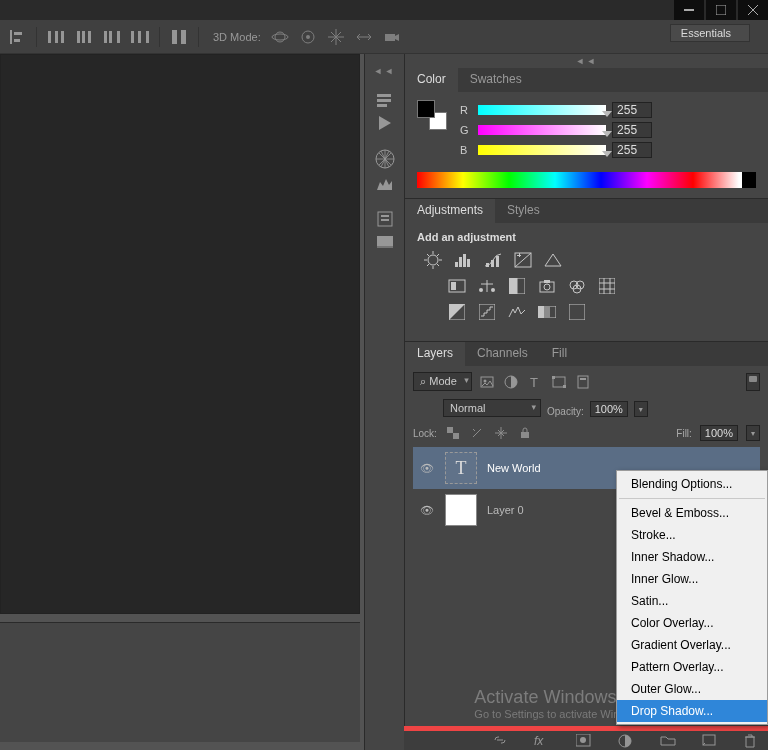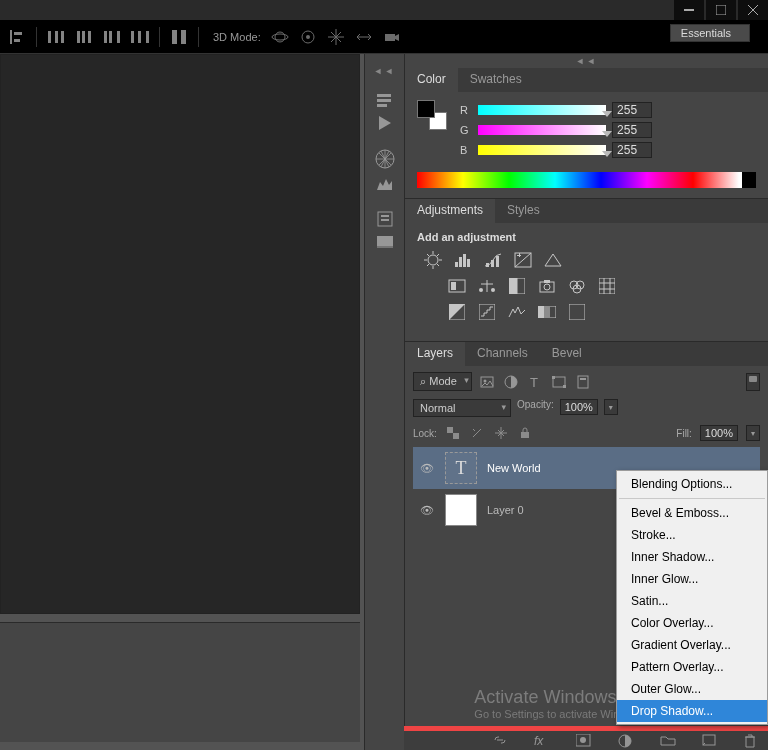--- a/index.html
+++ b/index.html
@@ -1,19 +1,19 @@
 <!DOCTYPE html>
 <html><head>
 <meta charset="utf-8">
 <style>
 * { margin: 0; padding: 0; box-sizing: border-box; font-family: "Segoe UI", Tahoma, sans-serif; }
 body { background: #535353; width: 768px; height: 750px; overflow: hidden; position: relative; color: #bbb; font-size: 11px; }
 .topbar { height: 20px; background: #2a2a2a; display: flex; justify-content: flex-end; }
 .win-btn { width: 30px; height: 20px; background: #0e0e0e; margin-left: 2px; display: flex; align-items: center; justify-content: center; }
-.toolbar { height: 34px; background: #000000; border-bottom: 1px solid #333; display: flex; align-items: center; padding: 0 8px; gap: 10px; position: relative; }
+.toolbar { height: 34px; background: #404040; border-bottom: 1px solid #333; display: flex; align-items: center; padding: 0 8px; gap: 10px; position: relative; }
 .tool-ico { width: 18px; height: 18px; opacity: .7; }
 .divider { width: 1px; height: 20px; background: #333; }
 .mode3d { color: #999; font-size: 11px; margin-left: 4px; }
 .essentials { position: absolute; right: 18px; top: 4px; background: #4a4a4a; border: 1px solid #333; padding: 2px 18px 2px 10px; color: #ddd; font-size: 11px; }
 .main { display: flex; height: calc(100% - 54px); }
 .canvas-area { flex: 1; display: flex; flex-direction: column; }
 .canvas { height: 560px; background: #262626; border: 1px solid #222; margin-right: 4px; }
 .repeat-handle { height: 6px; margin-top: 2px; position: relative; }
 .bottom-panel { height: 120px; background: #454545; border-top: 1px solid #2a2a2a; margin-right: 4px; }
 .vert-dock { width: 40px; background: #454545; display: flex; flex-direction: column; align-items: center; padding-top: 10px; gap: 10px; border-left: 1px solid #2a2a2a; }
@@ -43,21 +43,21 @@
 .adj-title { color: #ddd; font-weight: bold; font-size: 11px; margin-bottom: 8px; }
 .icon-row { display: flex; gap: 10px; margin-bottom: 8px; padding-left: 6px; }
 .icon-row .ic { width: 20px; height: 18px; display: flex; align-items: center; justify-content: center; opacity: .85; }
 .layers-body { padding: 6px 8px 8px; }
 .filter-row { display: flex; align-items: center; gap: 6px; margin-bottom: 8px; }
 .kind-dd { background: #3a3a3a; border: 1px solid #222; padding: 2px 14px 2px 6px; color: #ccc; font-size: 11px; position: relative; }
 .kind-dd::after { content: "▾"; position: absolute; right: 2px; font-size: 9px; color: #999; }
 .filter-ic { width: 18px; height: 16px; display: flex; align-items: center; justify-content: center; opacity: .7; }
 .toggle { width: 14px; height: 18px; background: #3a3a3a; border: 1px solid #222; margin-left: auto; position: relative; }
 .toggle::before { content:""; position:absolute; top:2px; left:2px; width:8px; height:6px; background:#888; border-radius:1px; }
-.row2 { display: flex; align-items: flex-start; gap: 6px; margin-bottom: 8px; }
+.row2 { display: flex; align-items: flex-end; gap: 6px; margin-bottom: 8px; margin-left: 30px; }
 .dd-wide { background: #3a3a3a; border: 1px solid #222; padding: 2px 6px; width: 98px; color: #ccc; font-size: 11px; position: relative; }
 .dd-wide::after { content:"▾"; position:absolute; right:4px; color:#999; font-size:9px; }
 .lbl { color: #aaa; font-size: 10px; }
 .pct-box { background: #3a3a3a; border: 1px solid #222; padding: 1px 4px; color: #ddd; font-size: 11px; }
 .caret-btn { width: 14px; height: 16px; background: #3a3a3a; border: 1px solid #222; color: #999; font-size: 8px; display: flex; align-items: center; justify-content: center; }
 .lock-row { display: flex; align-items: center; gap: 8px; margin-bottom: 6px; }
 .lock-ic { width: 16px; height: 14px; opacity: .6; display: flex; align-items: center; justify-content: center; }
 .layer { display: flex; align-items: center; height: 42px; gap: 10px; padding: 0 6px; }
 .layer.selected { background: #5a6d85; color: #fff; }
 .eye { width: 16px; text-align: center; color: #bbb; }
@@ -343,21 +343,21 @@
               </svg>
             </div>
         </div>
       </div>
     </div>
 
     <div class="panel" style="flex:1">
       <div class="tabs">
         <div class="tab active">Layers</div>
         <div class="tab">Channels</div>
-        <div class="tab">Bevel</div>
+        <div class="tab">Fill</div>
       </div>
       <div class="layers-body">
         <div class="filter-row">
           <div class="kind-dd"><span>⌕</span> <span>Mode</span></div>
           <div class="filter-ic">
               <svg width="14" height="12">
                 <rect x="1" y="1" width="12" height="10" fill="none" stroke="#bbb"></rect>
                 <circle cx="5" cy="5" r="1.5" fill="#bbb"></circle>
                 <path d="M2 10l3-3 2 2 3-4 3 5" fill="none" stroke="#bbb"></path>
               </svg>

